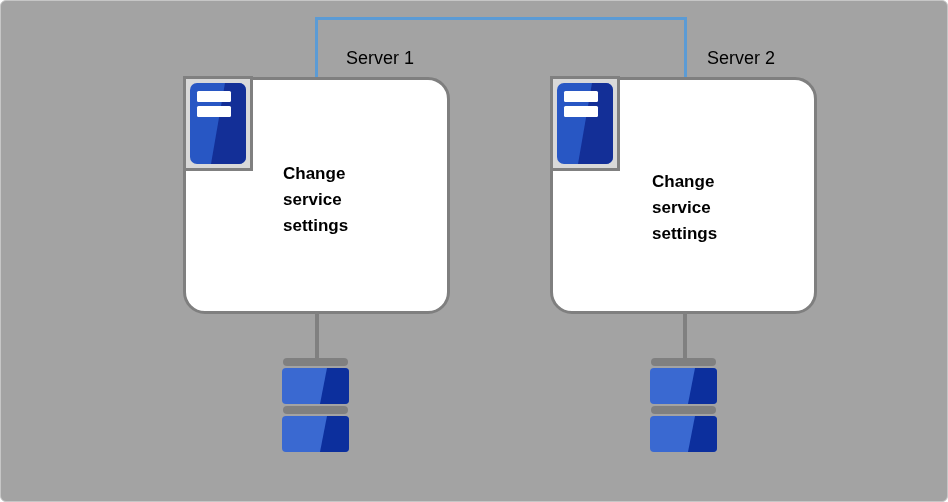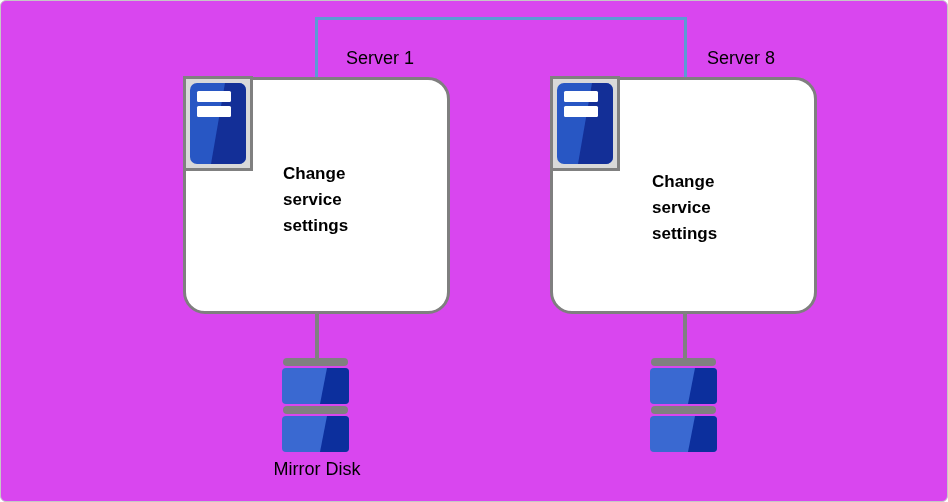--- a/index.html
+++ b/index.html
@@ -1,18 +1,18 @@
 <!DOCTYPE html>
 <html><head>
 <meta charset="utf-8">
 <style>
   html,body{margin:0;padding:0;background:#fff;}
   body{font-family:"Liberation Sans",sans-serif;}
   .canvas{
-    position:relative;width:946px;height:500px;background:#d946ef;
+    position:relative;width:946px;height:500px;background:#a3a3a3;
     border:1px solid #c6c6c6;border-radius:6px;overflow:hidden;
   }
   
   .link{position:absolute;background:#5b9bd5;}
   .link-h{left:314px;top:16px;width:372px;height:3px;}
   .link-v1{left:314px;top:16px;width:3px;height:60px;}
   .link-v2{left:683px;top:16px;width:3px;height:60px;}
   
   .srv-label{position:absolute;top:47px;font-size:18px;color:#000;white-space:nowrap;}
   .srv-label.s1{left:345px;}
@@ -56,21 +56,21 @@
 </head>
 <body>
 
 <div class="canvas">
 
   <div class="link link-h"></div>
   <div class="link link-v1"></div>
   <div class="link link-v2"></div>
 
   <div class="srv-label s1">Server 1</div>
-  <div class="srv-label s2">Server 8</div>
+  <div class="srv-label s2">Server 2</div>
 
   <div class="server-box b1"></div>
   <div class="server-box b2"></div>
 
   <div class="box-text t1">Change
 service
 settings</div>
   <div class="box-text t2">Change
 service
 settings</div>
@@ -137,15 +137,14 @@
       </defs>
       <rect x="1" y="0" width="65" height="8" rx="4" fill="#808080"></rect>
       <rect x="0" y="10" width="67" height="36" rx="4" fill="#3a69d1"></rect>
       <polygon points="45,10 67,10 67,46 38,46" fill="#0c2f9d" clip-path="url(#dk2a)"></polygon>
       <rect x="1" y="48" width="65" height="8" rx="4" fill="#808080"></rect>
       <rect x="0" y="58" width="67" height="36" rx="4" fill="#3a69d1"></rect>
       <polygon points="45,58 67,58 67,94 38,94" fill="#0c2f9d" clip-path="url(#dk2b)"></polygon>
     </svg>
   </div>
 
-  <div class="disk-label">Mirror Disk</div>
 
 </div>
 
 </body></html>

